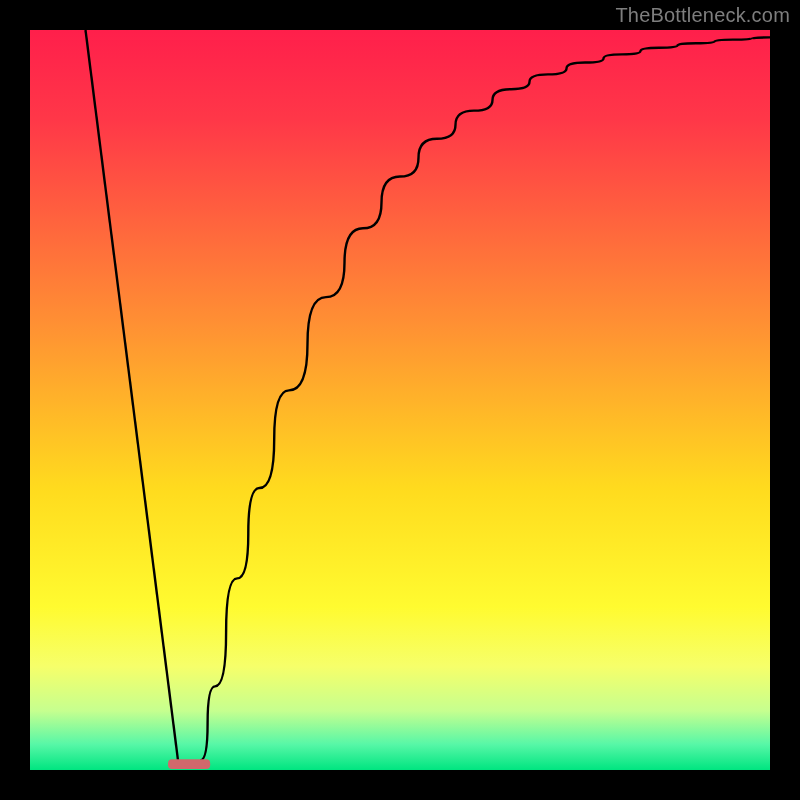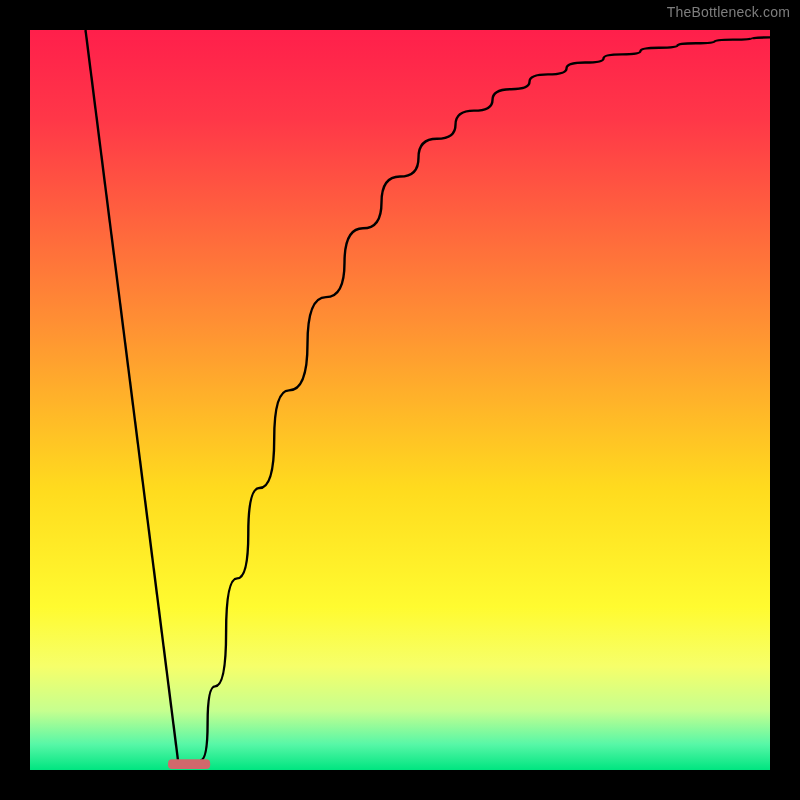--- a/index.html
+++ b/index.html
@@ -22,21 +22,21 @@
     left: 30px;
     top: 30px;
     width: 740px;
     height: 740px;
   }
   .watermark {
     position: absolute;
     top: 4px;
     right: 10px;
     color: #7e7e7e;
-    font-size: 14px;
+    font-size: 20px;
     font-weight: 500;
     letter-spacing: 0.2px;
     z-index: 50;
     user-select: none;
   }
 </style>
 </head>
 <body>
 
 <div class="frame">

